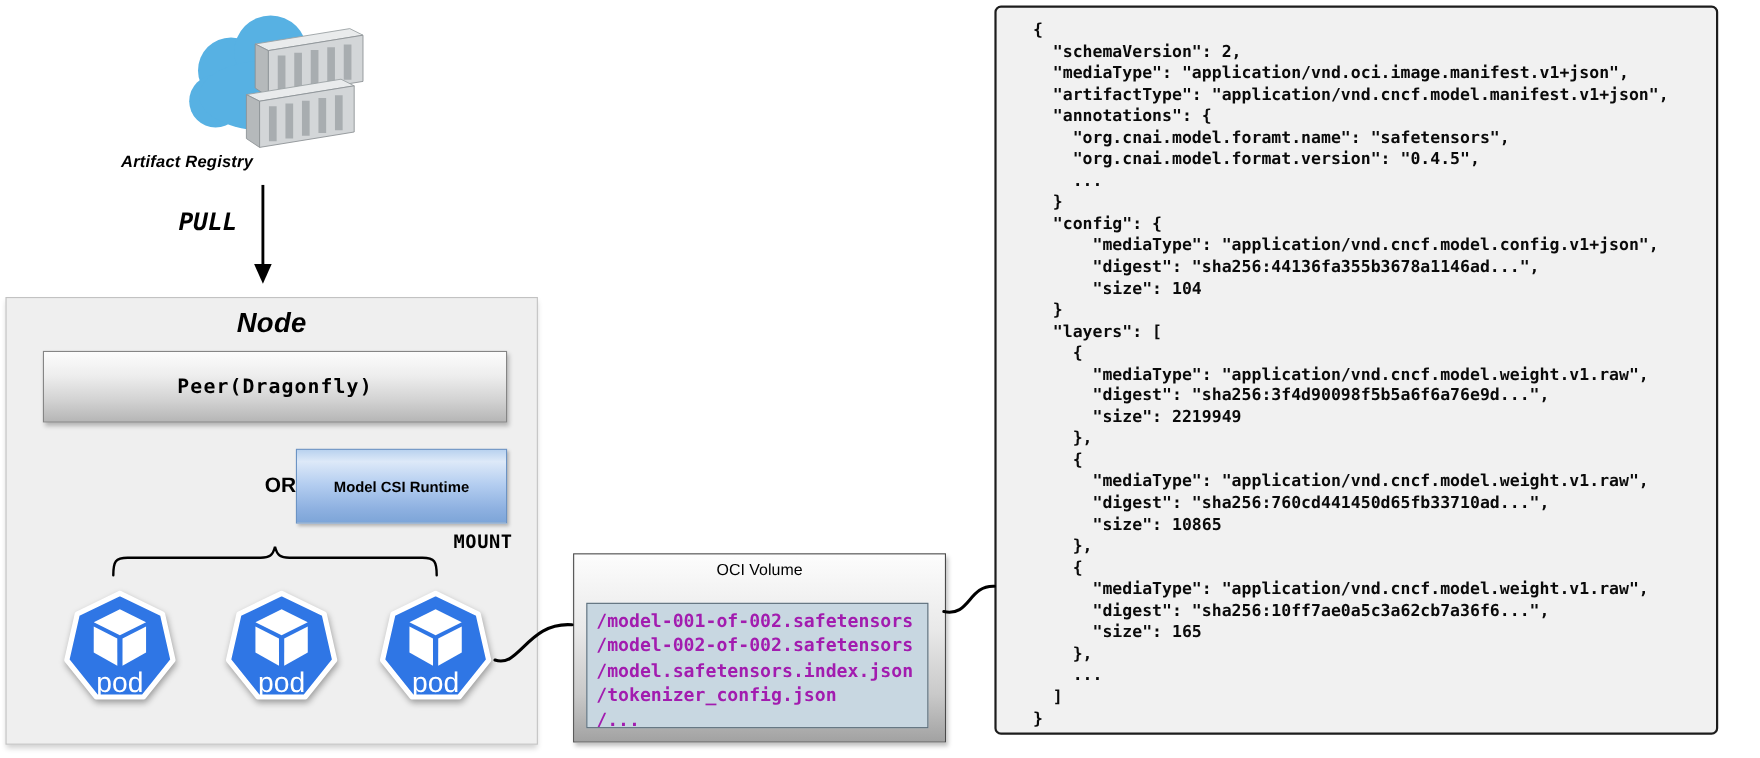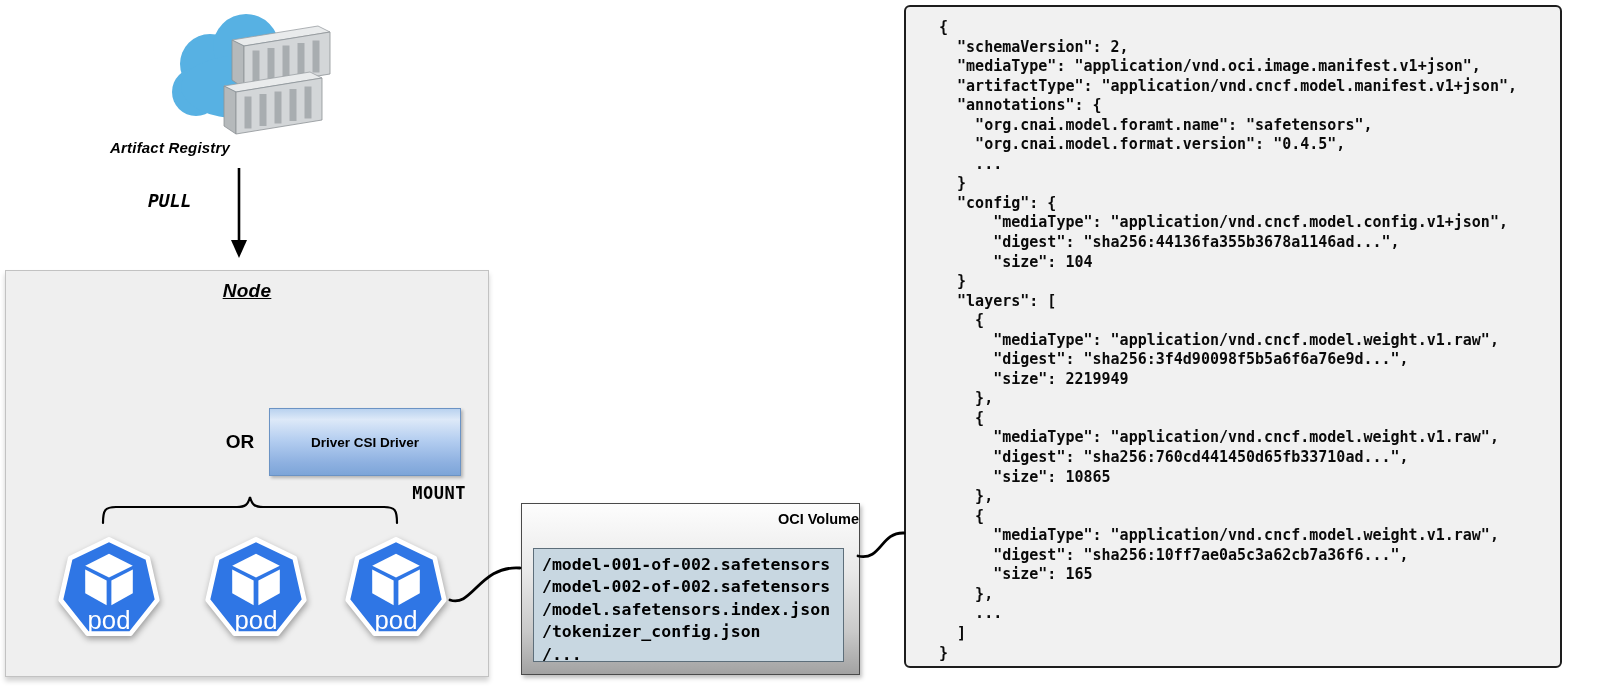--- a/index.html
+++ b/index.html
@@ -8,73 +8,73 @@
     font-family:"Liberation Sans",sans-serif;color:#000;
   }
   .abs{position:absolute;}
 
   
   .ar-label{
     left:110px;top:139px;width:266px;text-align:left;
     font-size:15px;font-weight:bold;font-style:italic;letter-spacing:.2px;
   }
   .pull-label{
-    left:148px;top:190px;width:82px;text-align:left;
-    font-family:"DejaVu Sans Mono",monospace;font-size:18px;font-weight:bold;font-style:italic;
+    left:148px;top:190px;width:82px;text-align:center;
+    font-family:"DejaVu Sans Mono",monospace;font-size:22px;font-weight:bold;font-style:italic;
   }
 
   
   .node-box{
     left:5px;top:270px;width:482px;height:405px;background:#efefef;
     border:1px solid #c2c2c2;box-shadow:0 4px 5px rgba(0,0,0,.18);
   }
   .node-title{
     left:0;top:9px;width:100%;text-align:center;
-    font-size:19px;font-weight:bold;font-style:italic;text-decoration:underline;letter-spacing:.3px;
+    font-size:25px;font-weight:bold;font-style:italic;letter-spacing:.3px;
   }
   .peer-box{
     left:33px;top:48px;width:420px;height:63px;
     background:linear-gradient(180deg,#fcfcfc 0%,#ededed 35%,#d2d2d2 70%,#b6b6b6 100%);
     border:1.5px solid #858585;box-shadow:2px 3px 4px rgba(0,0,0,.25);
     display:flex;align-items:center;justify-content:center;
     font-family:"DejaVu Sans Mono",monospace;font-size:18px;font-weight:bold;letter-spacing:1px;
   }
   .blue-box{
     background:linear-gradient(180deg,#b9d2ef 0%,#dde9f8 16%,#b3cdf0 48%,#8db0e0 82%,#7da5d8 100%);
     border:1px solid #6b93c4;box-shadow:2px 2px 3px rgba(0,0,0,.25);
     display:flex;flex-direction:column;align-items:center;justify-content:center;
     font-size:13.5px;font-weight:bold;line-height:17px;text-align:center;
   }
   .runtime-box{left:30px;top:137px;width:195px;height:66px;}
   .csi-box{left:263px;top:137px;width:190px;height:66px;}
-  .or-label{left:212px;top:160px;width:44px;text-align:center;font-size:19px;font-weight:bold;}
+  .or-label{left:227px;top:160px;width:44px;text-align:center;font-size:19px;font-weight:bold;}
   .mount-label{
     left:330px;top:212px;width:130px;text-align:right;
     font-family:"DejaVu Sans Mono",monospace;font-size:17px;font-weight:bold;letter-spacing:.5px;
   }
   .brace-svg{left:95px;top:224px;}
   .pod{width:118px;height:118px;top:259px;filter:drop-shadow(1px 3px 3px rgba(0,0,0,.35));}
   .pod-1{left:44px;} .pod-2{left:191px;} .pod-3{left:331px;}
   .pod text{
     font-family:"Liberation Sans",sans-serif;font-size:27px;fill:#ffffff;
   }
 
   
   .oci-box{
     left:521px;top:503px;width:337px;height:170px;
     background:linear-gradient(180deg,#fdfdfd 0%,#e9e9e9 40%,#c9c9c9 75%,#a2a2a2 100%);
     border:1.5px solid #4a4a4a;box-shadow:2px 3px 4px rgba(0,0,0,.25);
   }
-  .oci-title{left:0;top:7px;width:100%;text-align:right;font-size:14.5px;font-weight:bold;}
+  .oci-title{left:0;top:7px;width:100%;text-align:center;font-size:14.5px;font-weight:normal;}
   .oci-files{
     left:11px;top:44px;width:311px;height:114px;margin:0;box-sizing:border-box;
     background:#c8d7e1;border:1.5px solid #5d6e7a;
     padding:5px 8px 0 8px;
     font-family:"DejaVu Sans Mono",monospace;font-size:16.5px;font-weight:bold;line-height:22.4px;
-    white-space:pre;color:#000000;overflow:hidden;
+    white-space:pre;color:#a21caf;overflow:hidden;
   }
 
   
   .manifest-panel{
     left:904px;top:5px;width:658px;height:663px;box-sizing:border-box;
     background:#f1f1f1;border:2px solid #1d1d1d;border-radius:6px;
   }
   .manifest-code{
     margin:0;padding:11px 8px 0 33px;
     font-family:"DejaVu Sans Mono",monospace;font-size:15px;font-weight:bold;line-height:19.55px;
@@ -125,26 +125,29 @@
 
   <div class="abs pull-label">PULL</div>
   <svg class="abs" style="left:227px;top:168px;" width="24" height="92" viewBox="0 0 24 92">
     <line x1="12" y1="0" x2="12" y2="74" stroke="#000" stroke-width="2.6"></line>
     <polygon points="4,72 20,72 12,90" fill="#000"></polygon>
   </svg>
 
   <div class="abs node-box">
     <div class="abs node-title">Node</div>
 
+    <div class="abs peer-box">
+      <span>Peer(Dragonfly)</span>
+    </div>
 
 
     <div class="abs or-label">OR</div>
 
     <div class="abs blue-box csi-box">
-      <div>Driver CSI Driver</div>
+      <div>Model CSI Runtime</div>
     </div>
 
     <div class="abs mount-label">MOUNT</div>
 
     <svg class="abs brace-svg" width="298" height="30" viewBox="0 0 298 30">
       <path d="M2,28 C2,15 4,12 15,12 L136,12 C144,12 147,10 149,2 C151,10 154,12 162,12 L283,12 C294,12 296,15 296,28" fill="none" stroke="#000" stroke-width="2.2" stroke-linecap="round"></path>
     </svg>
 
     <svg class="abs pod pod-1" viewBox="-62 -62 124 124">
       <polygon points="0,-52 40.7,-32.4 50.7,11.6 22.6,46.9 -22.6,46.9 -50.7,11.6 -40.7,-32.4" stroke="#ffffff" stroke-width="5" stroke-linejoin="round" fill="#2f76e5"></polygon>

